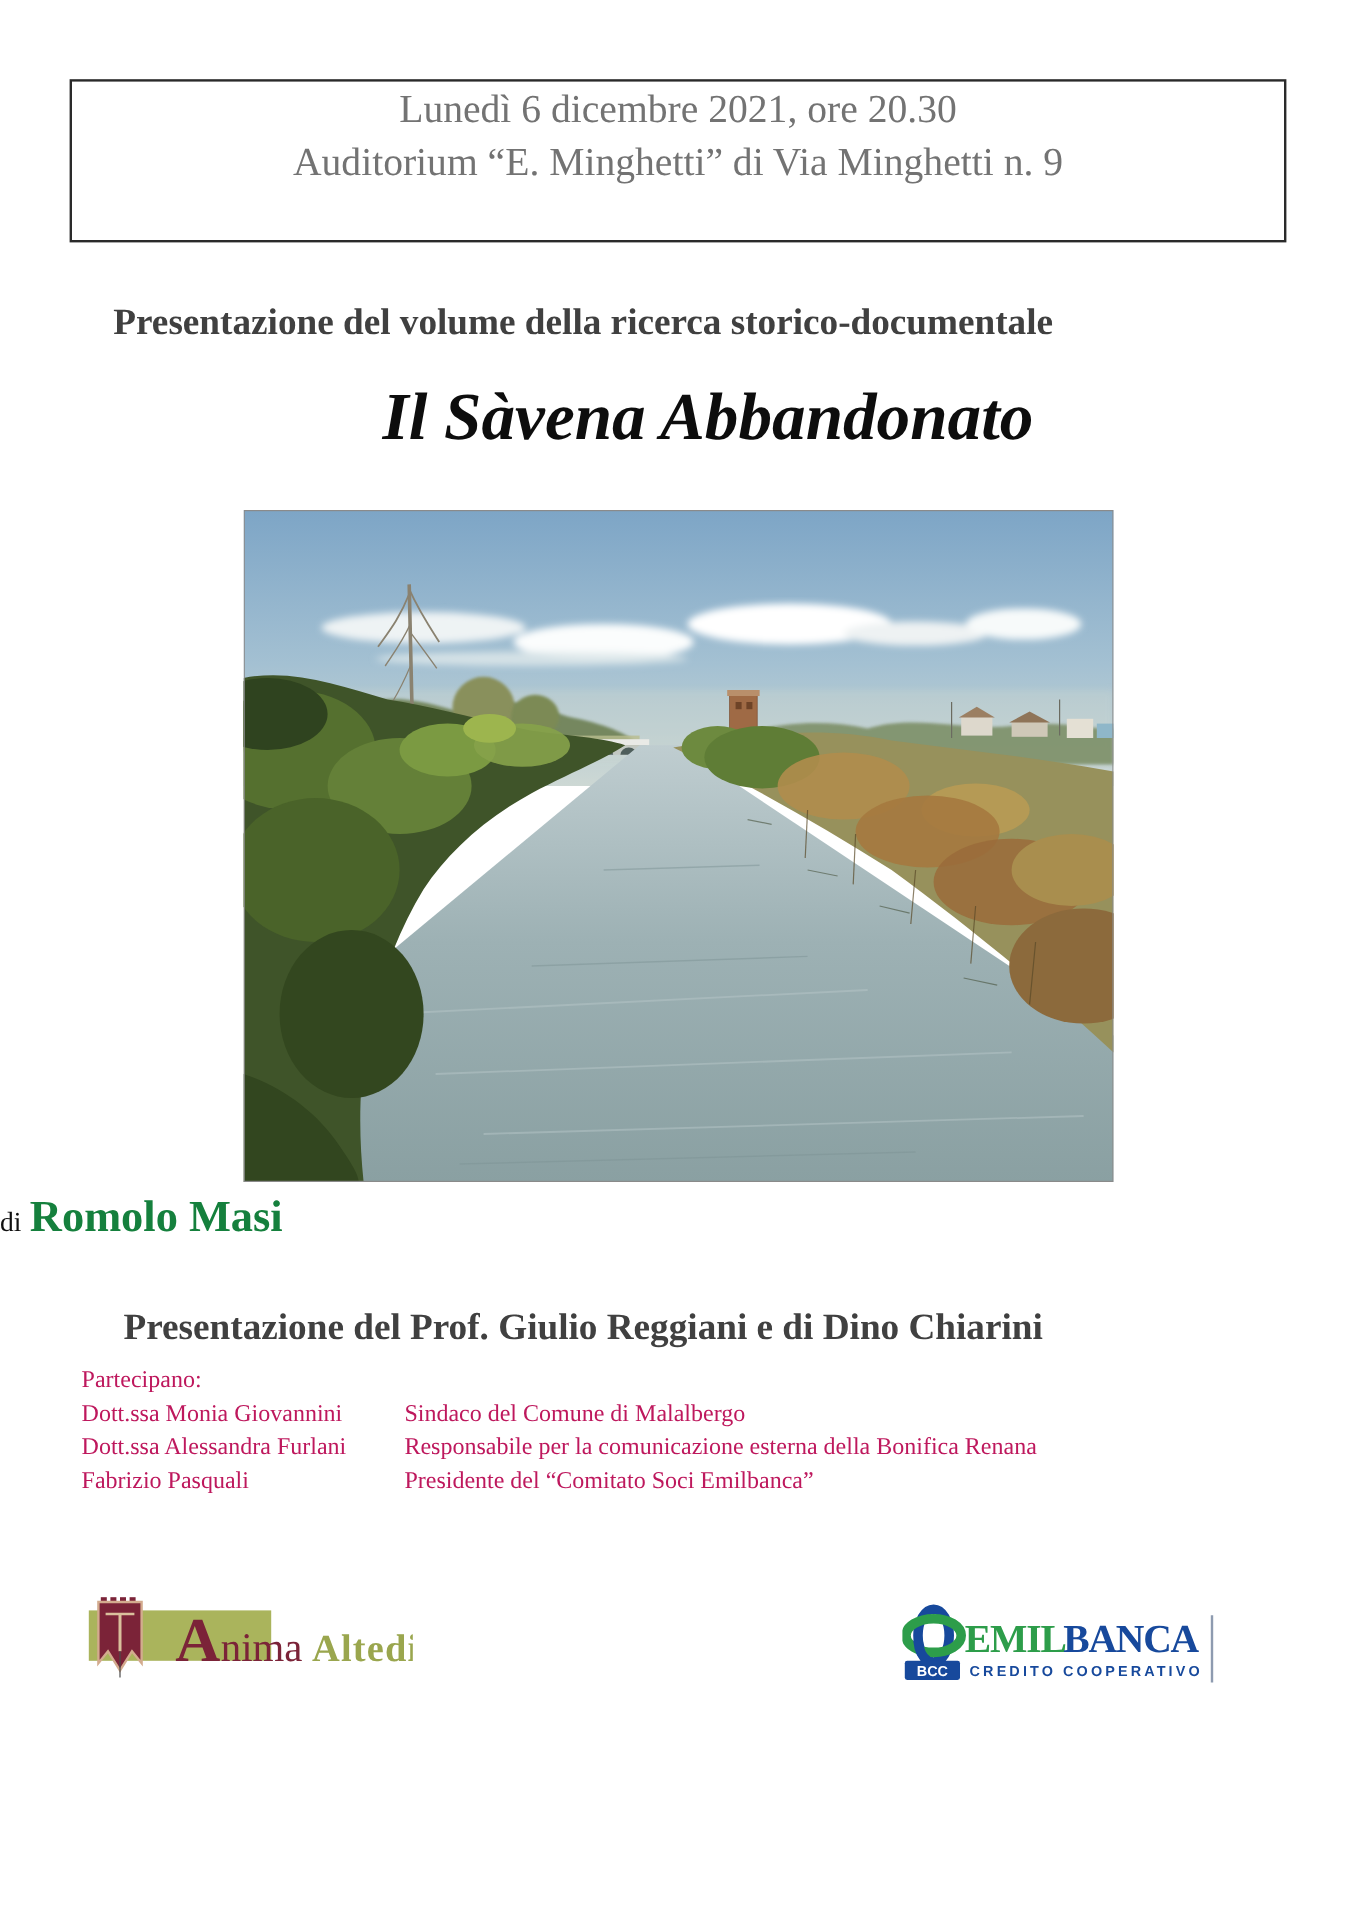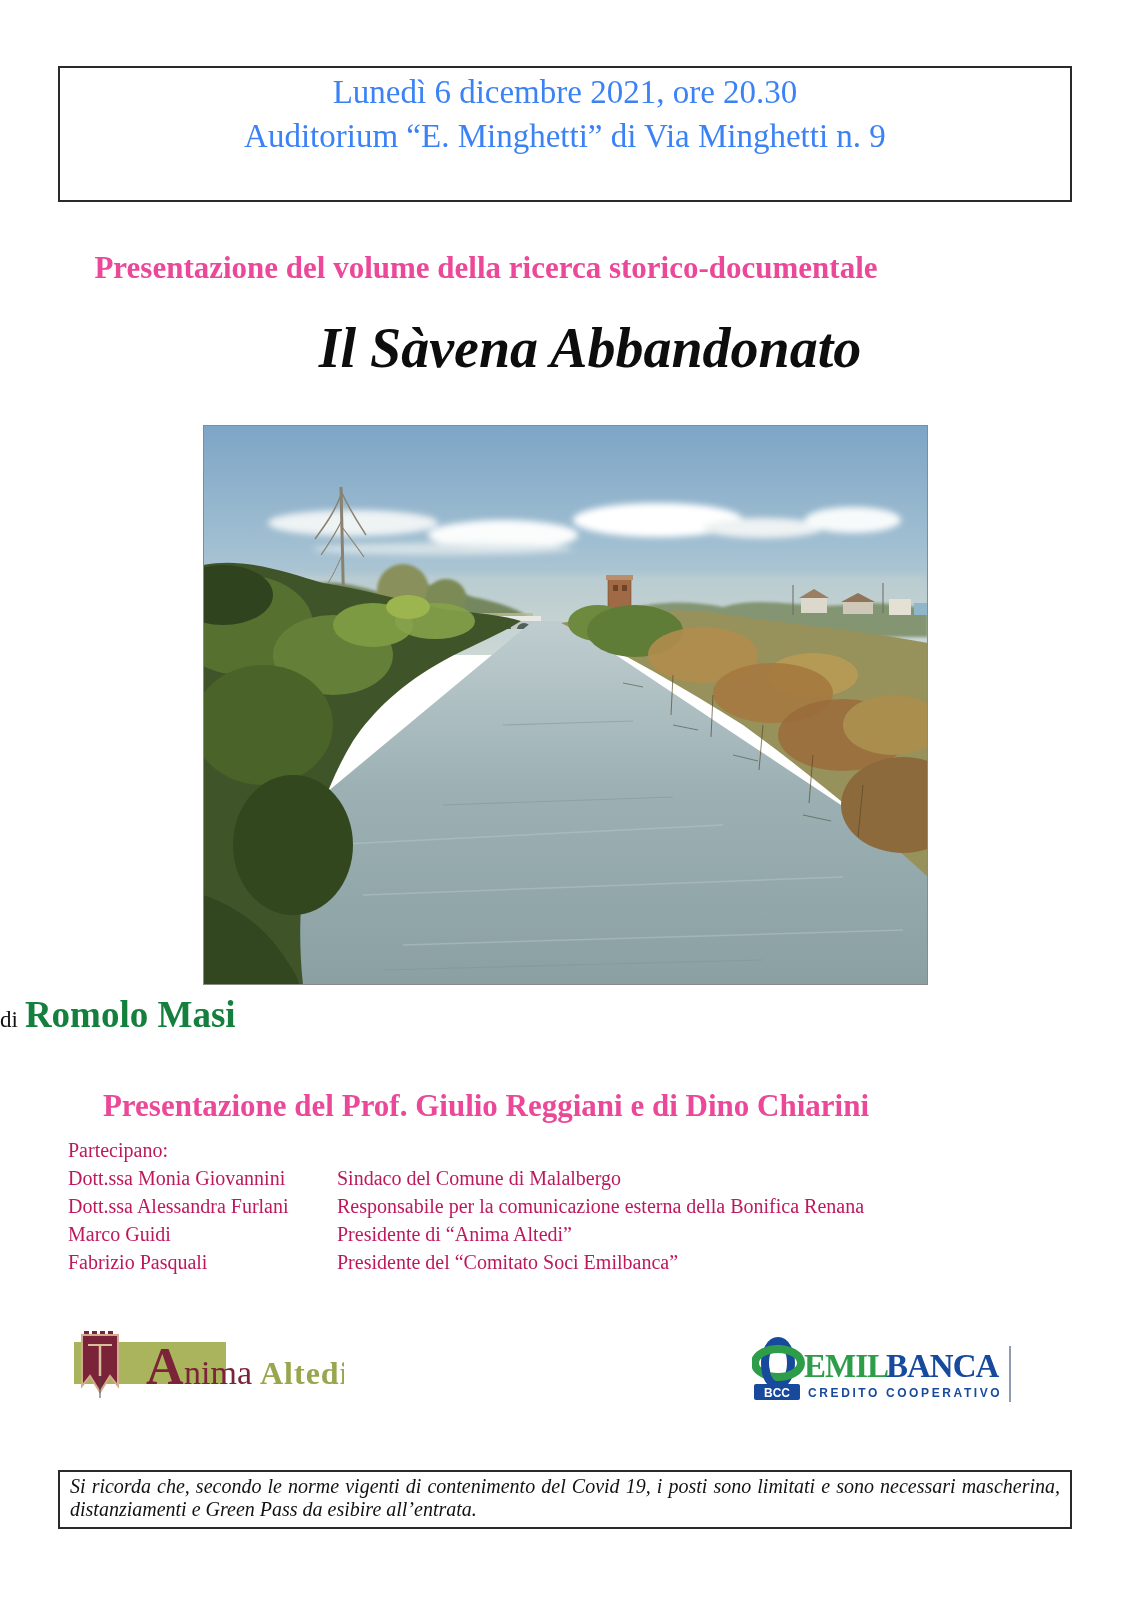--- a/index.html
+++ b/index.html
@@ -6,26 +6,26 @@
   .page{
     position:relative;width:1132px;height:1600px;margin:0 auto;
     background:#ffffff;overflow:hidden;
     font-family:"Liberation Serif","DejaVu Serif",serif;color:#1a1a1a;
   }
   .abs{position:absolute;}
   
   .header-box{
     left:58px;top:66px;width:1014px;height:136px;box-sizing:border-box;
     border:2px solid #2a2a2a;text-align:center;
-    font-size:33px;line-height:44px;padding-top:2px;color:#3b82f6;
+    font-size:33px;line-height:44px;padding-top:2px;color:#737373;
   }
   
   .blue-heading{
     left:0;width:972px;text-align:center;font-weight:bold;
-    font-size:31px;color:#ec4899;
+    font-size:31px;color:#404040;
   }
   .intro-heading{top:250px;}
   .presenters-heading{top:1057px;margin-top:31px;}
   
   .book-title{
     left:0;top:316px;width:1132px;margin:0;text-align:center;
     font-size:56px;font-weight:bold;font-style:italic;color:#0d0d0d;
     letter-spacing:0px;
     padding-left:24px;
   }
@@ -202,23 +202,20 @@
 
   <div class="abs participants">
     <div class="plabel">Partecipano:</div>
     <div class="prow">
       <span class="pname">Dott.ssa Monia Giovannini</span><span class="prole">Sindaco del Comune di Malalbergo</span>
     </div>
     <div class="prow">
       <span class="pname">Dott.ssa Alessandra Furlani</span><span class="prole">Responsabile per la comunicazione esterna della Bonifica Renana</span>
     </div>
     <div class="prow">
-      <span class="pname">Marco Guidi</span><span class="prole">Presidente di “Anima Altedi”</span>
-    </div>
-    <div class="prow">
       <span class="pname">Fabrizio Pasquali</span><span class="prole">Presidente del “Comitato Soci Emilbanca”</span>
     </div>
   </div>
 
   <div class="abs anima-logo">
     <svg width="272" height="75" viewBox="0 0 272 75">
       <rect x="2" y="12" width="152" height="42" fill="#aab45c"></rect>
       <g>
         <rect x="12" y="1" width="5" height="4" fill="#7b2338"></rect>
         <rect x="20" y="1" width="5" height="4" fill="#7b2338"></rect>
@@ -244,17 +241,14 @@
       </g>
       <text x="52" y="41" font-family="Liberation Serif, DejaVu Serif, serif" font-size="33" font-weight="bold" fill="#2d9d4a" letter-spacing="-1">EMIL</text>
       <text x="134" y="41" font-family="Liberation Serif, DejaVu Serif, serif" font-size="33" font-weight="bold" fill="#17499c" letter-spacing="-1">BANCA</text>
       <rect x="2" y="48" width="46" height="16" rx="2" fill="#17499c"></rect>
       <text x="25" y="60.5" text-anchor="middle" font-family="Liberation Sans, DejaVu Sans, sans-serif" font-size="12" font-weight="bold" fill="#ffffff">BCC</text>
       <text x="56" y="60.5" font-family="Liberation Sans, DejaVu Sans, sans-serif" font-size="12" font-weight="bold" fill="#17499c" letter-spacing="2.6">CREDITO COOPERATIVO</text>
       <line x1="258" y1="10" x2="258" y2="66" stroke="#8e9bb0" stroke-width="2"></line>
     </svg>
   </div>
 
-  <div class="abs notice-box">
-    <span>Si ricorda che, secondo le norme vigenti di contenimento del Covid 19, i posti sono limitati e sono necessari mascherina, distanziamenti e Green Pass da esibire all’entrata.</span>
-  </div>
 
 </div>
 
 </body></html>

